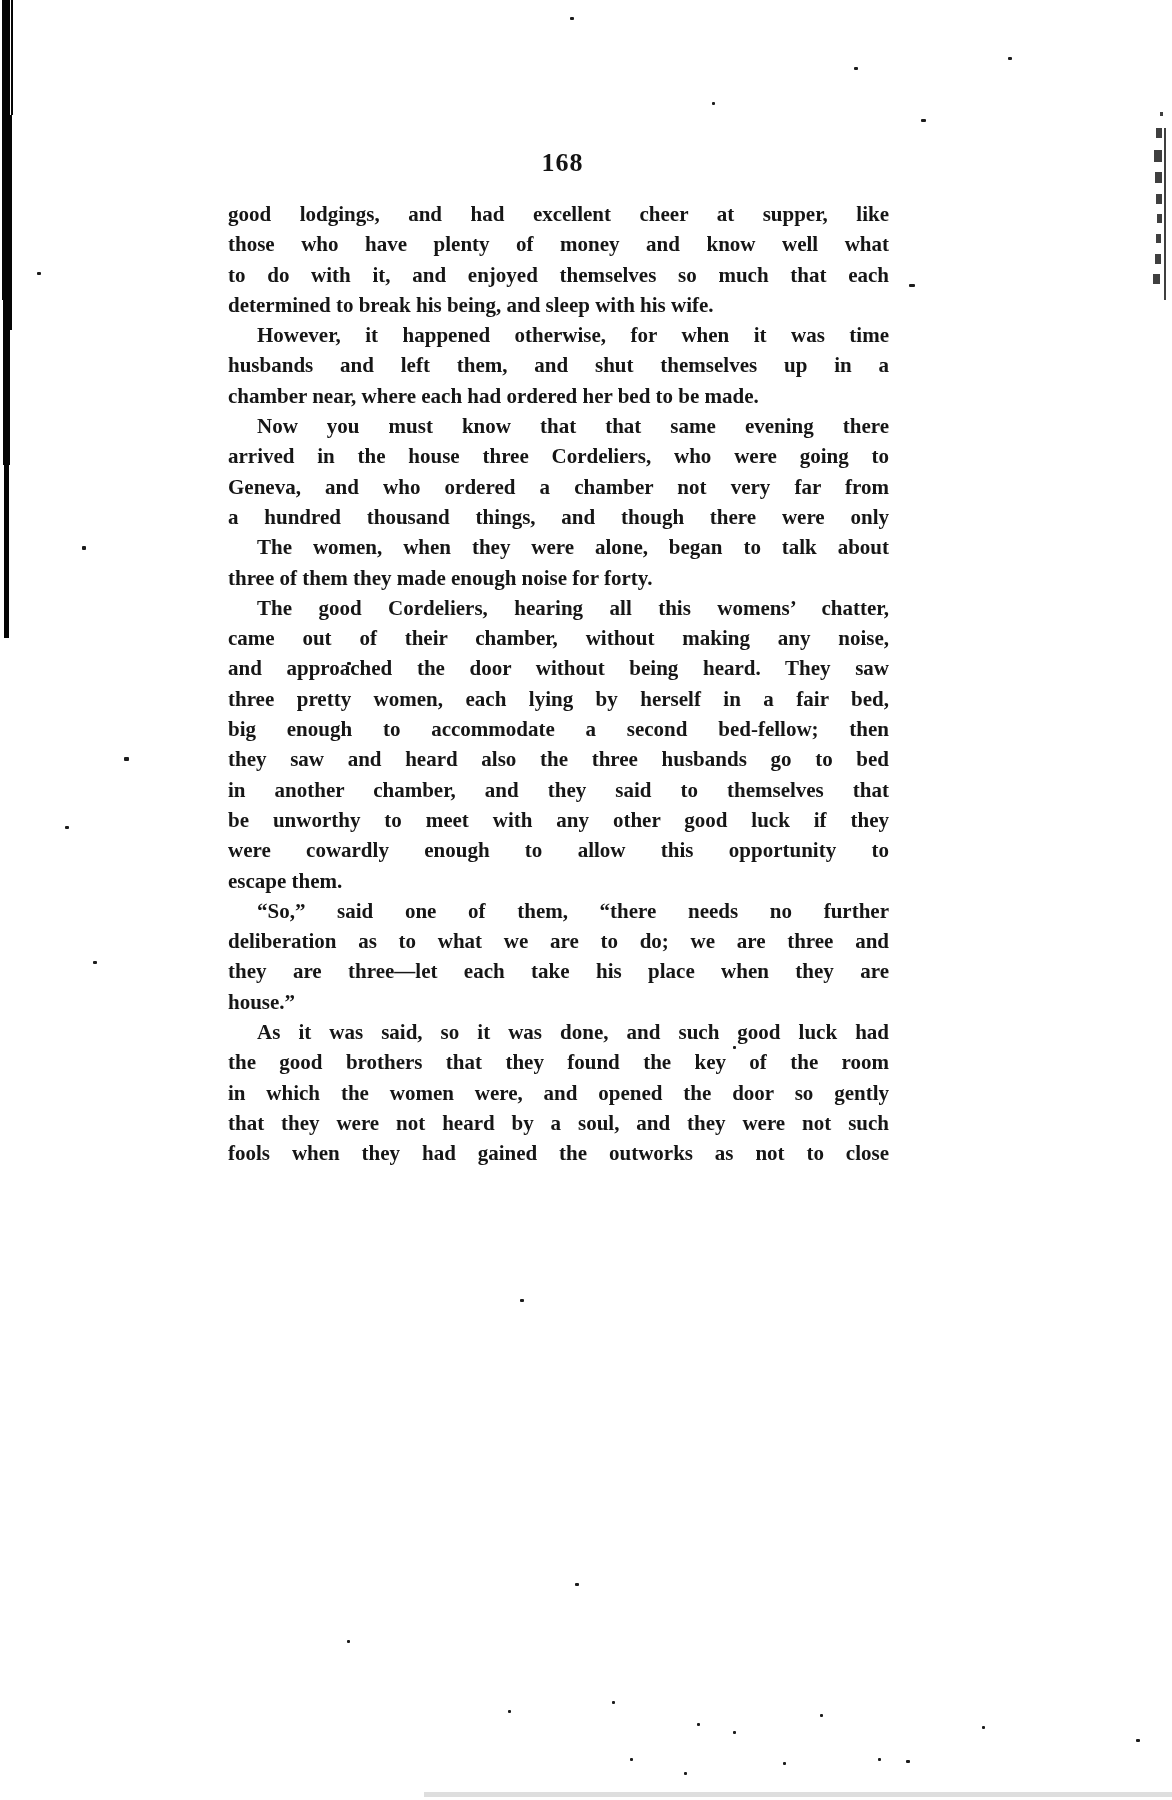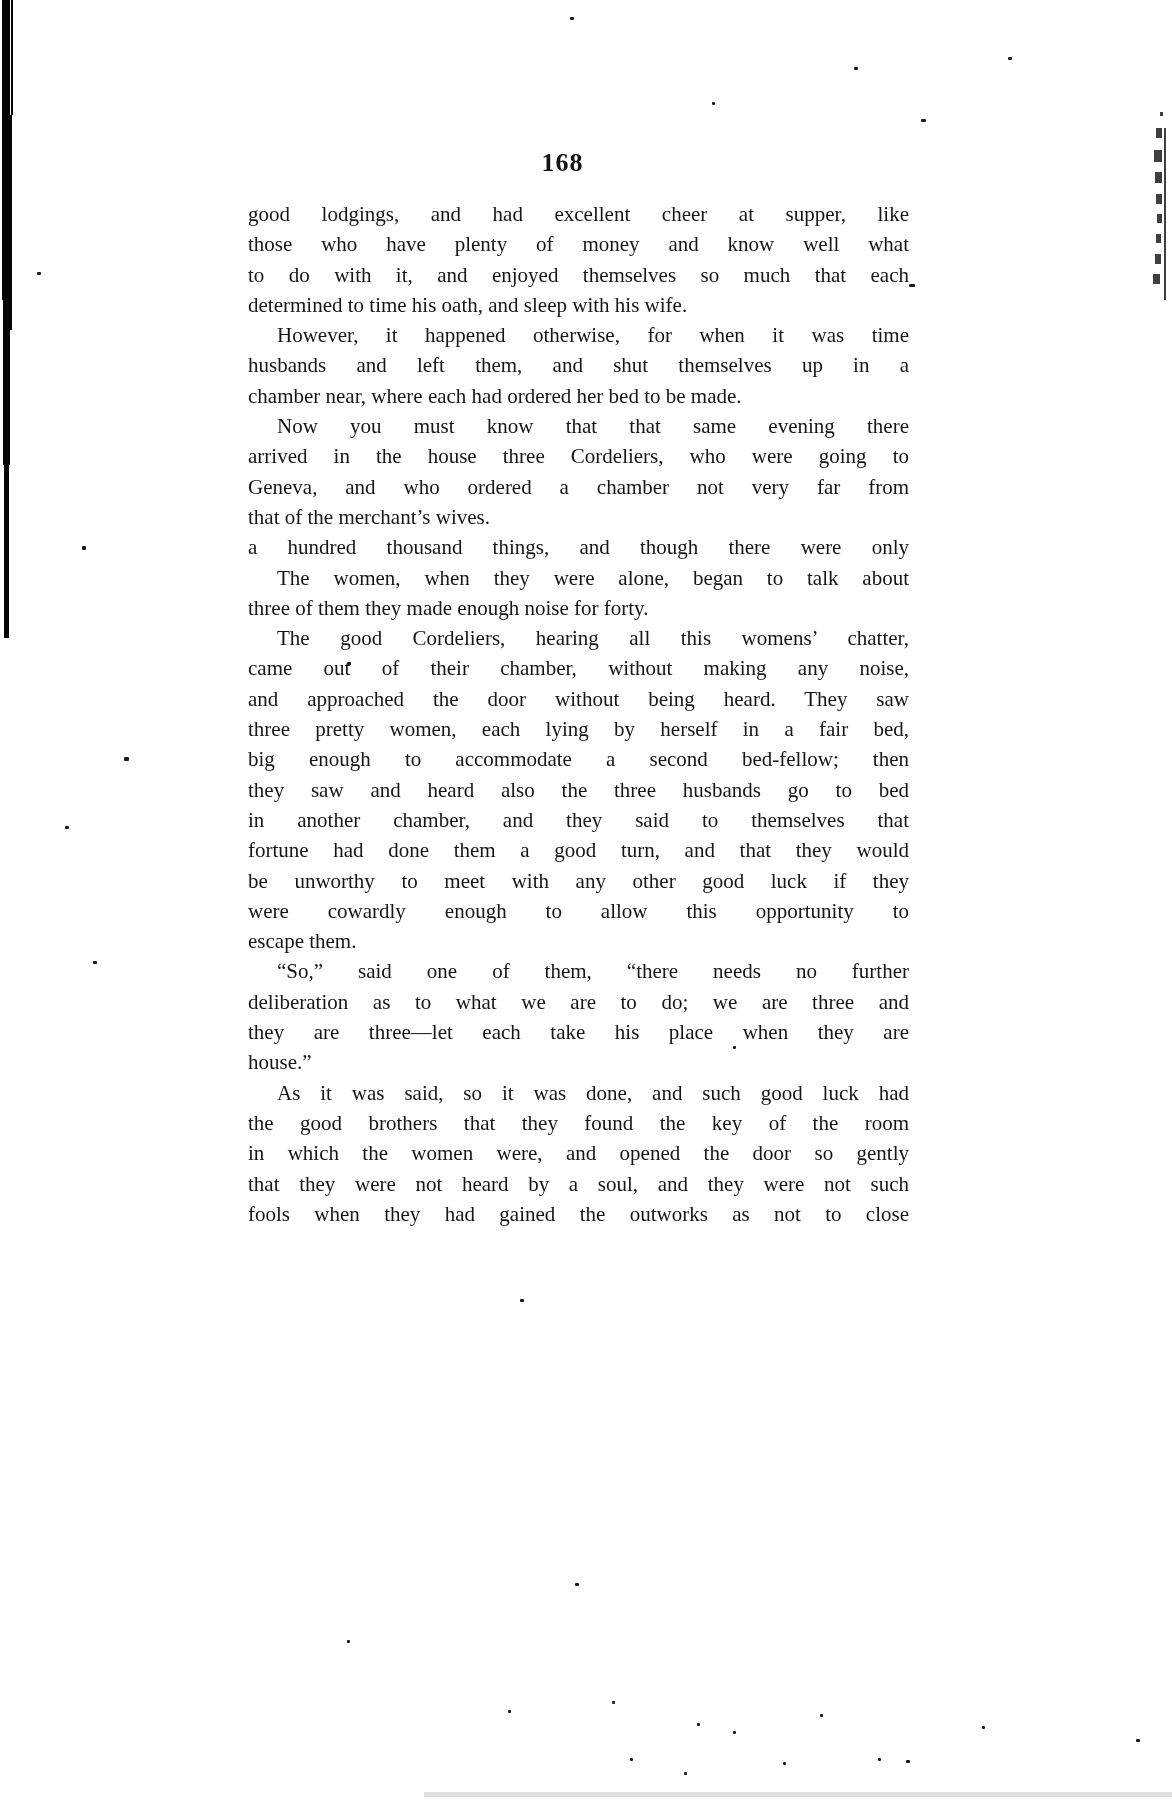--- a/index.html
+++ b/index.html
@@ -21,26 +21,26 @@
     top: 148px;
     width: 661px;
     text-align: center;
     font-size: 26px;
     font-weight: 700;
     color: #141414;
     letter-spacing: 1px;
   }
   .text-block {
     position: absolute;
-    left: 248px;
+    left: 228px;
     top: 199px;
     width: 661px;
     color: #161616;
     font-size: 21px;
-    font-weight: 400;
+    font-weight: 700;
     line-height: 30.3px;
   }
   .line {
     text-align: justify;
     white-space: normal;
     min-height: 30.3px;
   }
   .line.jl { text-align-last: justify; }
   .line.ind { padding-left: 29px; }
   .speck {
@@ -64,39 +64,37 @@
 </style>
 </head>
 <body>
 
 <div class="page">
   <div class="page-number">168</div>
   <div class="text-block">
       <div class="line jl">good lodgings, and had excellent cheer at supper, like</div>
       <div class="line jl">those who have plenty of money and know well what</div>
       <div class="line jl">to do with it, and enjoyed themselves so much that each</div>
-      <div class="line">determined to time his oath, and sleep with his wife.</div>
+      <div class="line">determined to break his being, and sleep with his wife.</div>
       <div class="line jl ind">However, it happened otherwise, for when it was time</div>
       <div class="line jl">husbands and left them, and shut themselves up in a</div>
       <div class="line">chamber near, where each had ordered her bed to be made.</div>
       <div class="line jl ind">Now you must know that that same evening there</div>
       <div class="line jl">arrived in the house three Cordeliers, who were going to</div>
       <div class="line jl">Geneva, and who ordered a chamber not very far from</div>
-      <div class="line">that of the merchant’s wives.</div>
       <div class="line jl">a hundred thousand things, and though there were only</div>
       <div class="line jl ind">The women, when they were alone, began to talk about</div>
       <div class="line">three of them they made enough noise for forty.</div>
       <div class="line jl ind">The good Cordeliers, hearing all this womens’ chatter,</div>
       <div class="line jl">came out of their chamber, without making any noise,</div>
       <div class="line jl">and approached the door without being heard.  They saw</div>
       <div class="line jl">three pretty women, each lying by herself in a fair bed,</div>
       <div class="line jl">big enough to accommodate a second bed-fellow; then</div>
       <div class="line jl">they saw and heard also the three husbands go to bed</div>
       <div class="line jl">in another chamber, and they said to themselves that</div>
-      <div class="line jl">fortune had done them a good turn, and that they would</div>
       <div class="line jl">be unworthy to meet with any other good luck if they</div>
       <div class="line jl">were cowardly enough to allow this opportunity to</div>
       <div class="line">escape them.</div>
       <div class="line jl ind">“So,” said one of them, “there needs no further</div>
       <div class="line jl">deliberation as to what we are to do; we are three and</div>
       <div class="line jl">they are three—let each take his place when they are</div>
       <div class="line">house.”</div>
       <div class="line jl ind">As it was said, so it was done, and such good luck had</div>
       <div class="line jl">the good brothers that they found the key of the room</div>
       <div class="line jl">in which the women were, and opened the door so gently</div>

